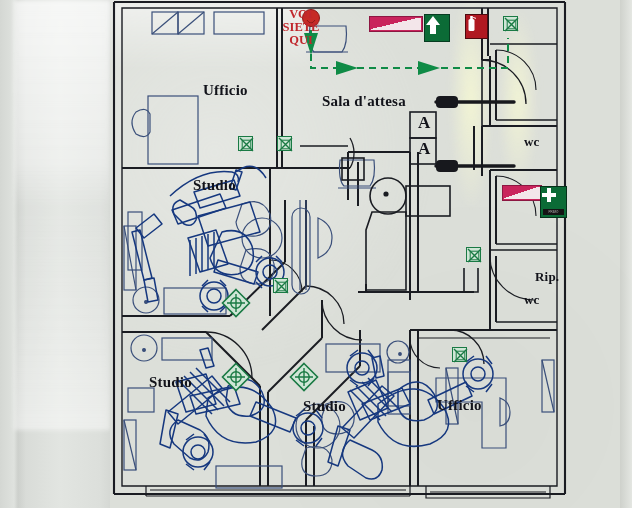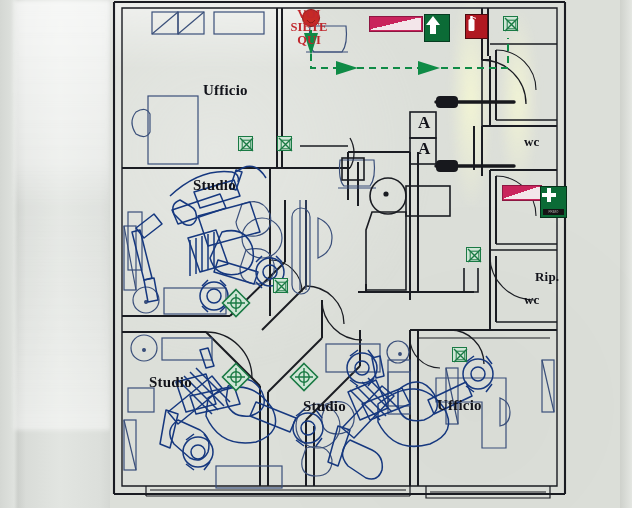--- a/index.html
+++ b/index.html
@@ -297,32 +297,33 @@
       <g fill="#0f8b46">
         <polygon points="201,55 194,33 208,33"></polygon>
         <polygon points="248,68 226,61 226,75"></polygon>
         <polygon points="330,68 308,61 308,75"></polygon>
       </g>
       <circle cx="201" cy="18" r="8.5" fill="#c62a26" stroke="#8c1a18" stroke-width="1"></circle>
       <path d="M197 20 q4 6 8 0" stroke="#8c1a18" fill="none" stroke-width="1"></path>
     </svg>
 
     <div class="lbl" style="left:93px;top:82px;font-size:15px;">Ufficio</div>
+    <div class="lbl" style="left:212px;top:93px;font-size:15px;">Sala d'attesa</div>
     <div class="lbl" style="left:414px;top:134px;font-size:13px;">wc</div>
     <div class="lbl" style="left:425px;top:229px;font-size:13px;margin-top:40px;">Rip.</div>
     <div class="lbl" style="left:414px;top:292px;font-size:13px;">wc</div>
     <div class="lbl" style="left:83px;top:177px;font-size:15px;">Studio</div>
     <div class="lbl" style="left:39px;top:374px;font-size:15px;">Studio</div>
     <div class="lbl" style="left:193px;top:398px;font-size:15px;">Studio</div>
     <div class="lbl" style="left:327px;top:397px;font-size:15px;">Ufficio</div>
 
     <div class="lbl" style="left:308px;top:113px;font-size:17px;font-family:'Liberation Serif',serif;">A</div>
     <div class="lbl" style="left:308px;top:139px;font-size:17px;font-family:'Liberation Serif',serif;">A</div>
 
-    <div class="voi" style="left:168px;top:8px;width:46px;padding-left:8px;">
+    <div class="voi" style="left:168px;top:8px;width:46px;">
       <div>VOI</div>
       <div>SIETE</div>
       <div>QUI</div>
     </div>
 
     <div class="pinkbar" style="left:259px;top:16px;width:52px;height:14px;">
         <i></i>
       </div>
     <div class="pinkbar" style="left:392px;top:185px;width:38px;height:14px;">
         <i></i>

